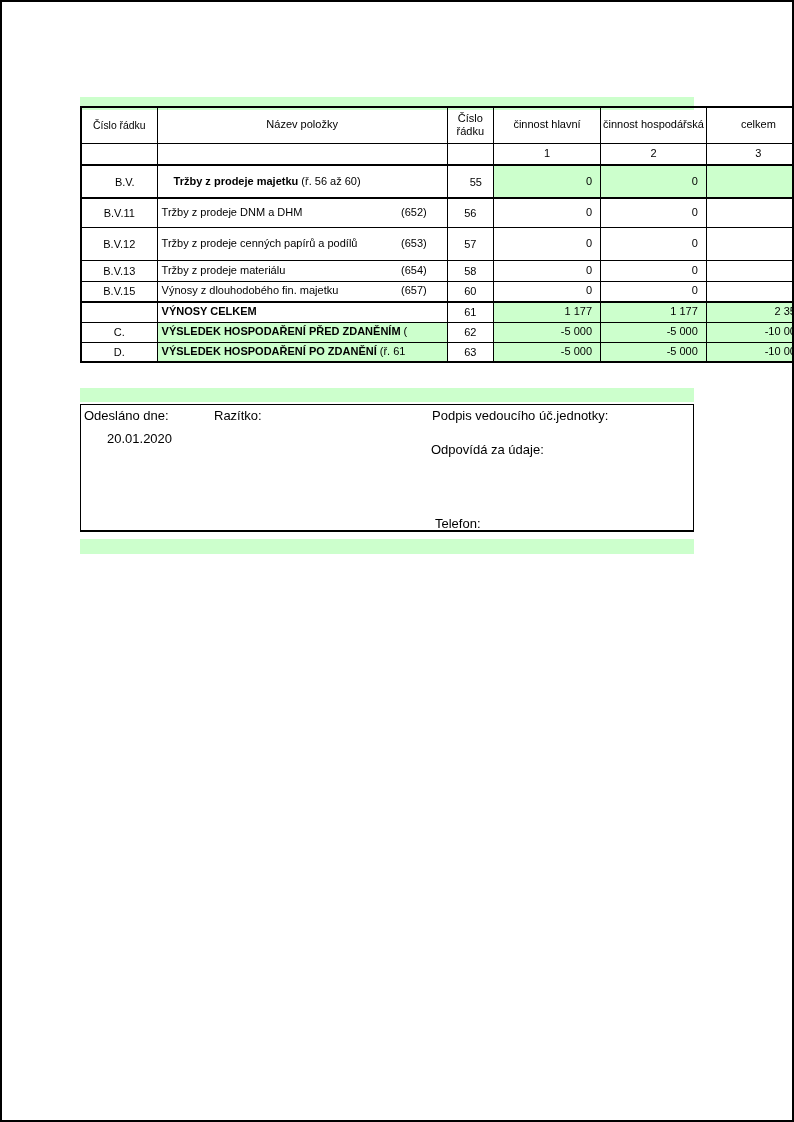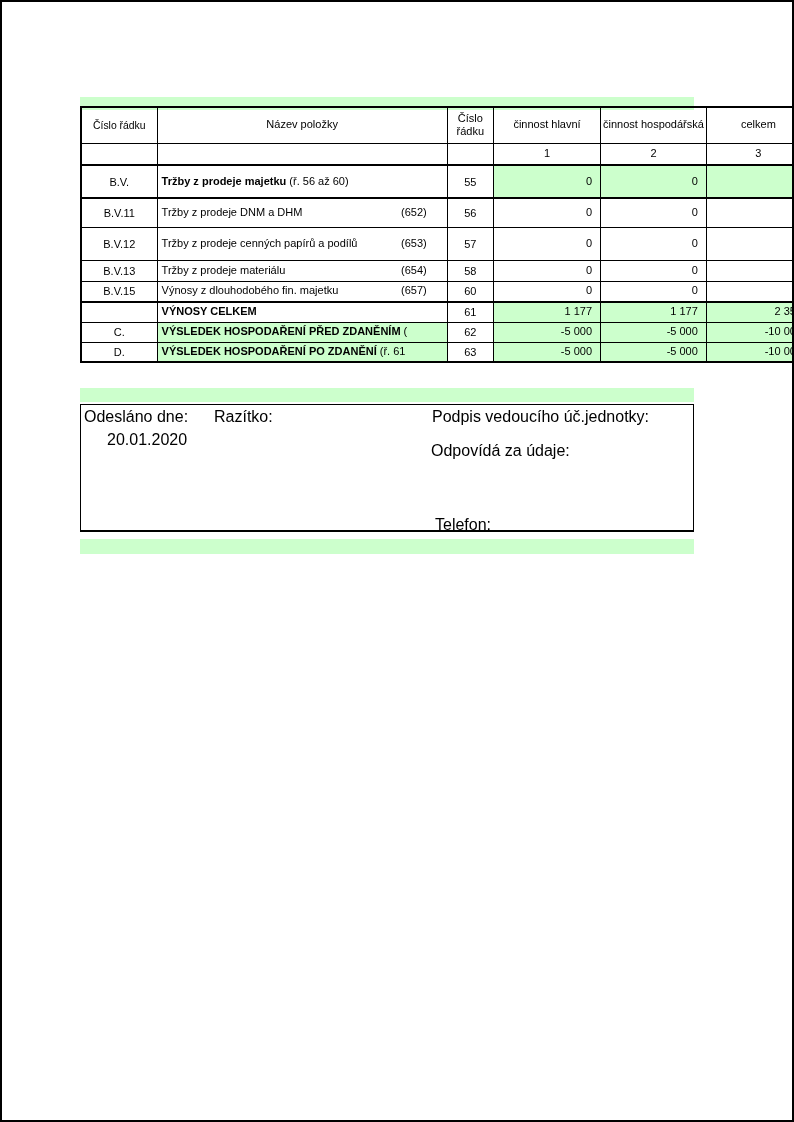--- a/index.html
+++ b/index.html
@@ -29,21 +29,21 @@
     font-size:11px;
   }
   table.report td{
     border:1px solid #000;
     overflow:hidden;
     box-sizing:border-box;
     vertical-align:middle;
   }
   table.report{border:2px solid #000;}
   tr.thick-top td{border-top-width:2px;}
-  tr.thick-bottom td{border-bottom-width:2px;}
+  tr.thick-bottom td{border-bottom-width:2px;padding-left:12px;}
 
   .h36 td{height:36px;} .h22 td{height:22px;} .h33 td{height:33px;}
   .h29 td{height:29px;} .h21 td{height:21px;} .h20 td{height:20px;}
 
   td.hc{text-align:center;vertical-align:middle;line-height:1.25;}
   td.hdr-code{white-space:nowrap;font-size:10.4px;}
   td.code{text-align:center;}
   td.line{text-align:center;}
   td.val{text-align:right;vertical-align:bottom;padding:0 8px 2px 0;}
   td.green{background:#ccffcc;}
@@ -56,21 +56,21 @@
   .name-inner .ref{margin-right:16px;white-space:nowrap;}
   .name-inner.clip{white-space:nowrap;overflow:hidden;}
   .nb{font-weight:bold;}
 
   .footer-box{
     position:absolute;left:78px;top:402px;width:614px;height:128px;
     box-sizing:border-box;
     border:1px solid #000;border-bottom-width:2px;
     background:#fff;
   }
-  .footer-box .lbl{position:absolute;font-size:16px;white-space:nowrap;text-align:right;}
+  .footer-box .lbl{position:absolute;font-size:13px;white-space:nowrap;text-align:right;}
   .lbl-sent{left:3px;top:3px;}
   .lbl-stamp{left:133px;top:3px;}
   .lbl-signature{left:351px;top:3px;}
   .lbl-date{left:26px;top:26px;font-size:11.5px;}
   .lbl-responsible{left:350px;top:37px;}
   .lbl-phone{left:354px;top:111px;}
 </style>
 </head>
 <body>
 

